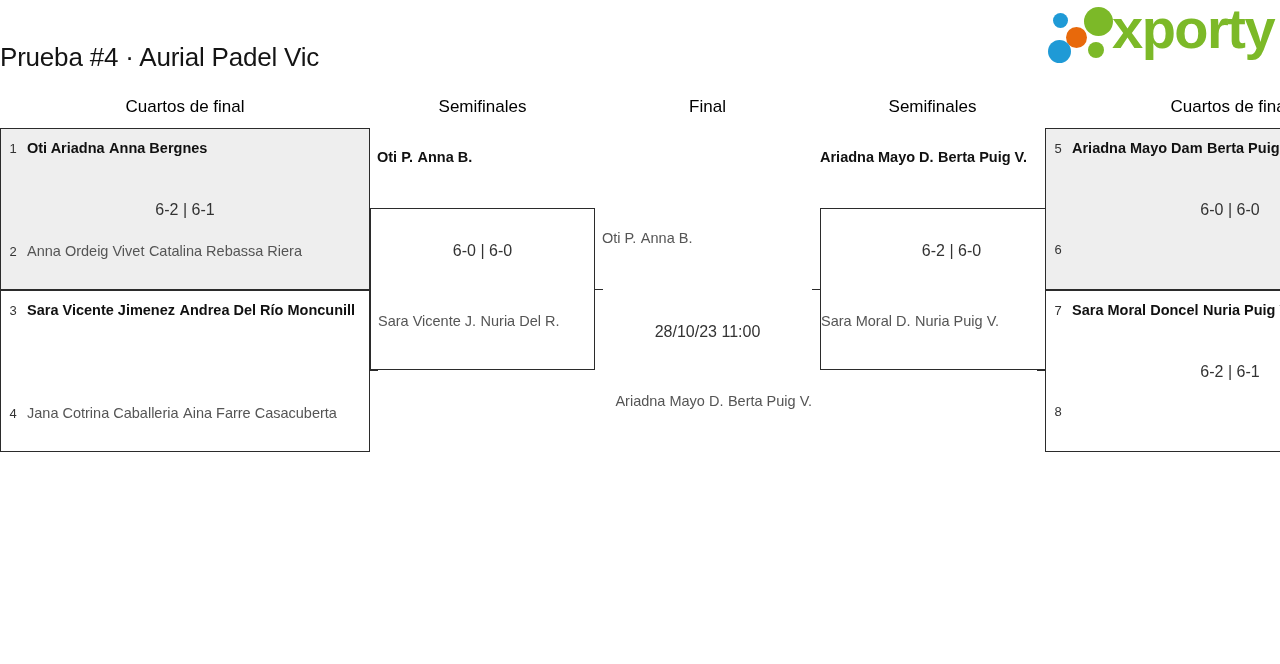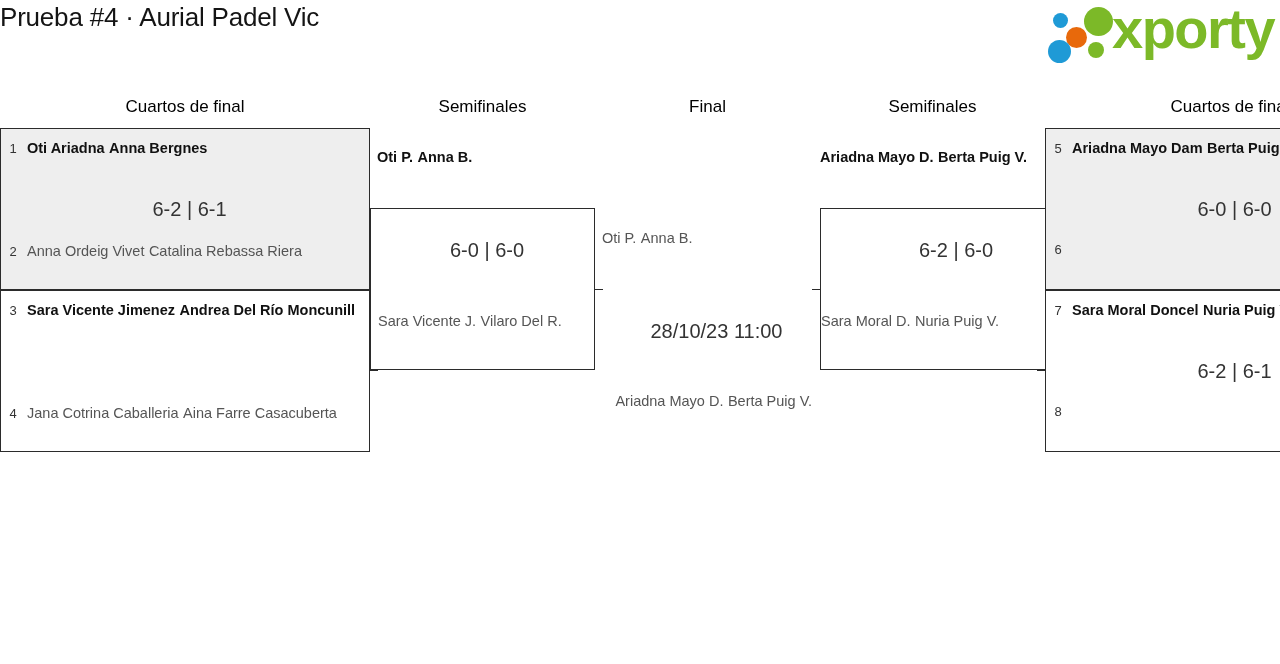--- a/index.html
+++ b/index.html
@@ -23,20 +23,21 @@
     top: 2px;
     width: 700px;
   }
   #header-title .title-line {
     font-size: 26px;
     line-height: 31px;
     font-weight: 400;
     color: #141414;
     letter-spacing: -0.2px;
     white-space: nowrap;
+    margin-top: 40px;
   }
 
   
   #brand-logo {
     position: absolute;
     left: 1048px;
     top: 4px;
     width: 232px;
     height: 62px;
   }
@@ -113,26 +114,25 @@
     line-height: 19px;
     white-space: nowrap;
   }
   .winner .name-line { font-weight: 700; color: #111111; }
   .loser  .name-line { font-weight: 400; color: #555555; }
   .team.align-right .names { text-align: right; }
 
   
   .score {
     position: absolute;
-    font-size: 20px;
+    font-size: 16px;
     line-height: 19px;
     color: #333333;
     text-align: center;
     white-space: nowrap;
-    padding-left: 9px;
   }
 </style>
 </head>
 <body>
 
 <div id="header-title">
   <div class="title-line">Prueba #4 · Aurial Padel Vic</div>
 </div>
 
 <div id="brand-logo">
@@ -193,21 +193,21 @@
     <span class="name-line">Oti P.</span>
     <span class="name-line">Anna B.</span>
   </span>
 </div>
 
 <div class="match-box plain" style="left:370px; top:208px; width:225px; height:162px;">
   <div class="score" style="left:0px; right:0px; top:32px;">6-0 | 6-0</div>
   <div class="team loser" style="left:7px; top:103px;">
     <span class="names">
       <span class="name-line">Sara Vicente J.</span>
-      <span class="name-line">Vilaro Del R.</span>
+      <span class="name-line">Nuria Del R.</span>
     </span>
   </div>
 </div>
 
 <div class="connector h" style="left:595px; top:289px; width:8px;"></div>
 
 <div class="team loser" style="left:602px; top:229px;">
   <span class="names">
     <span class="name-line">Oti P.</span>
     <span class="name-line">Anna B.</span>

